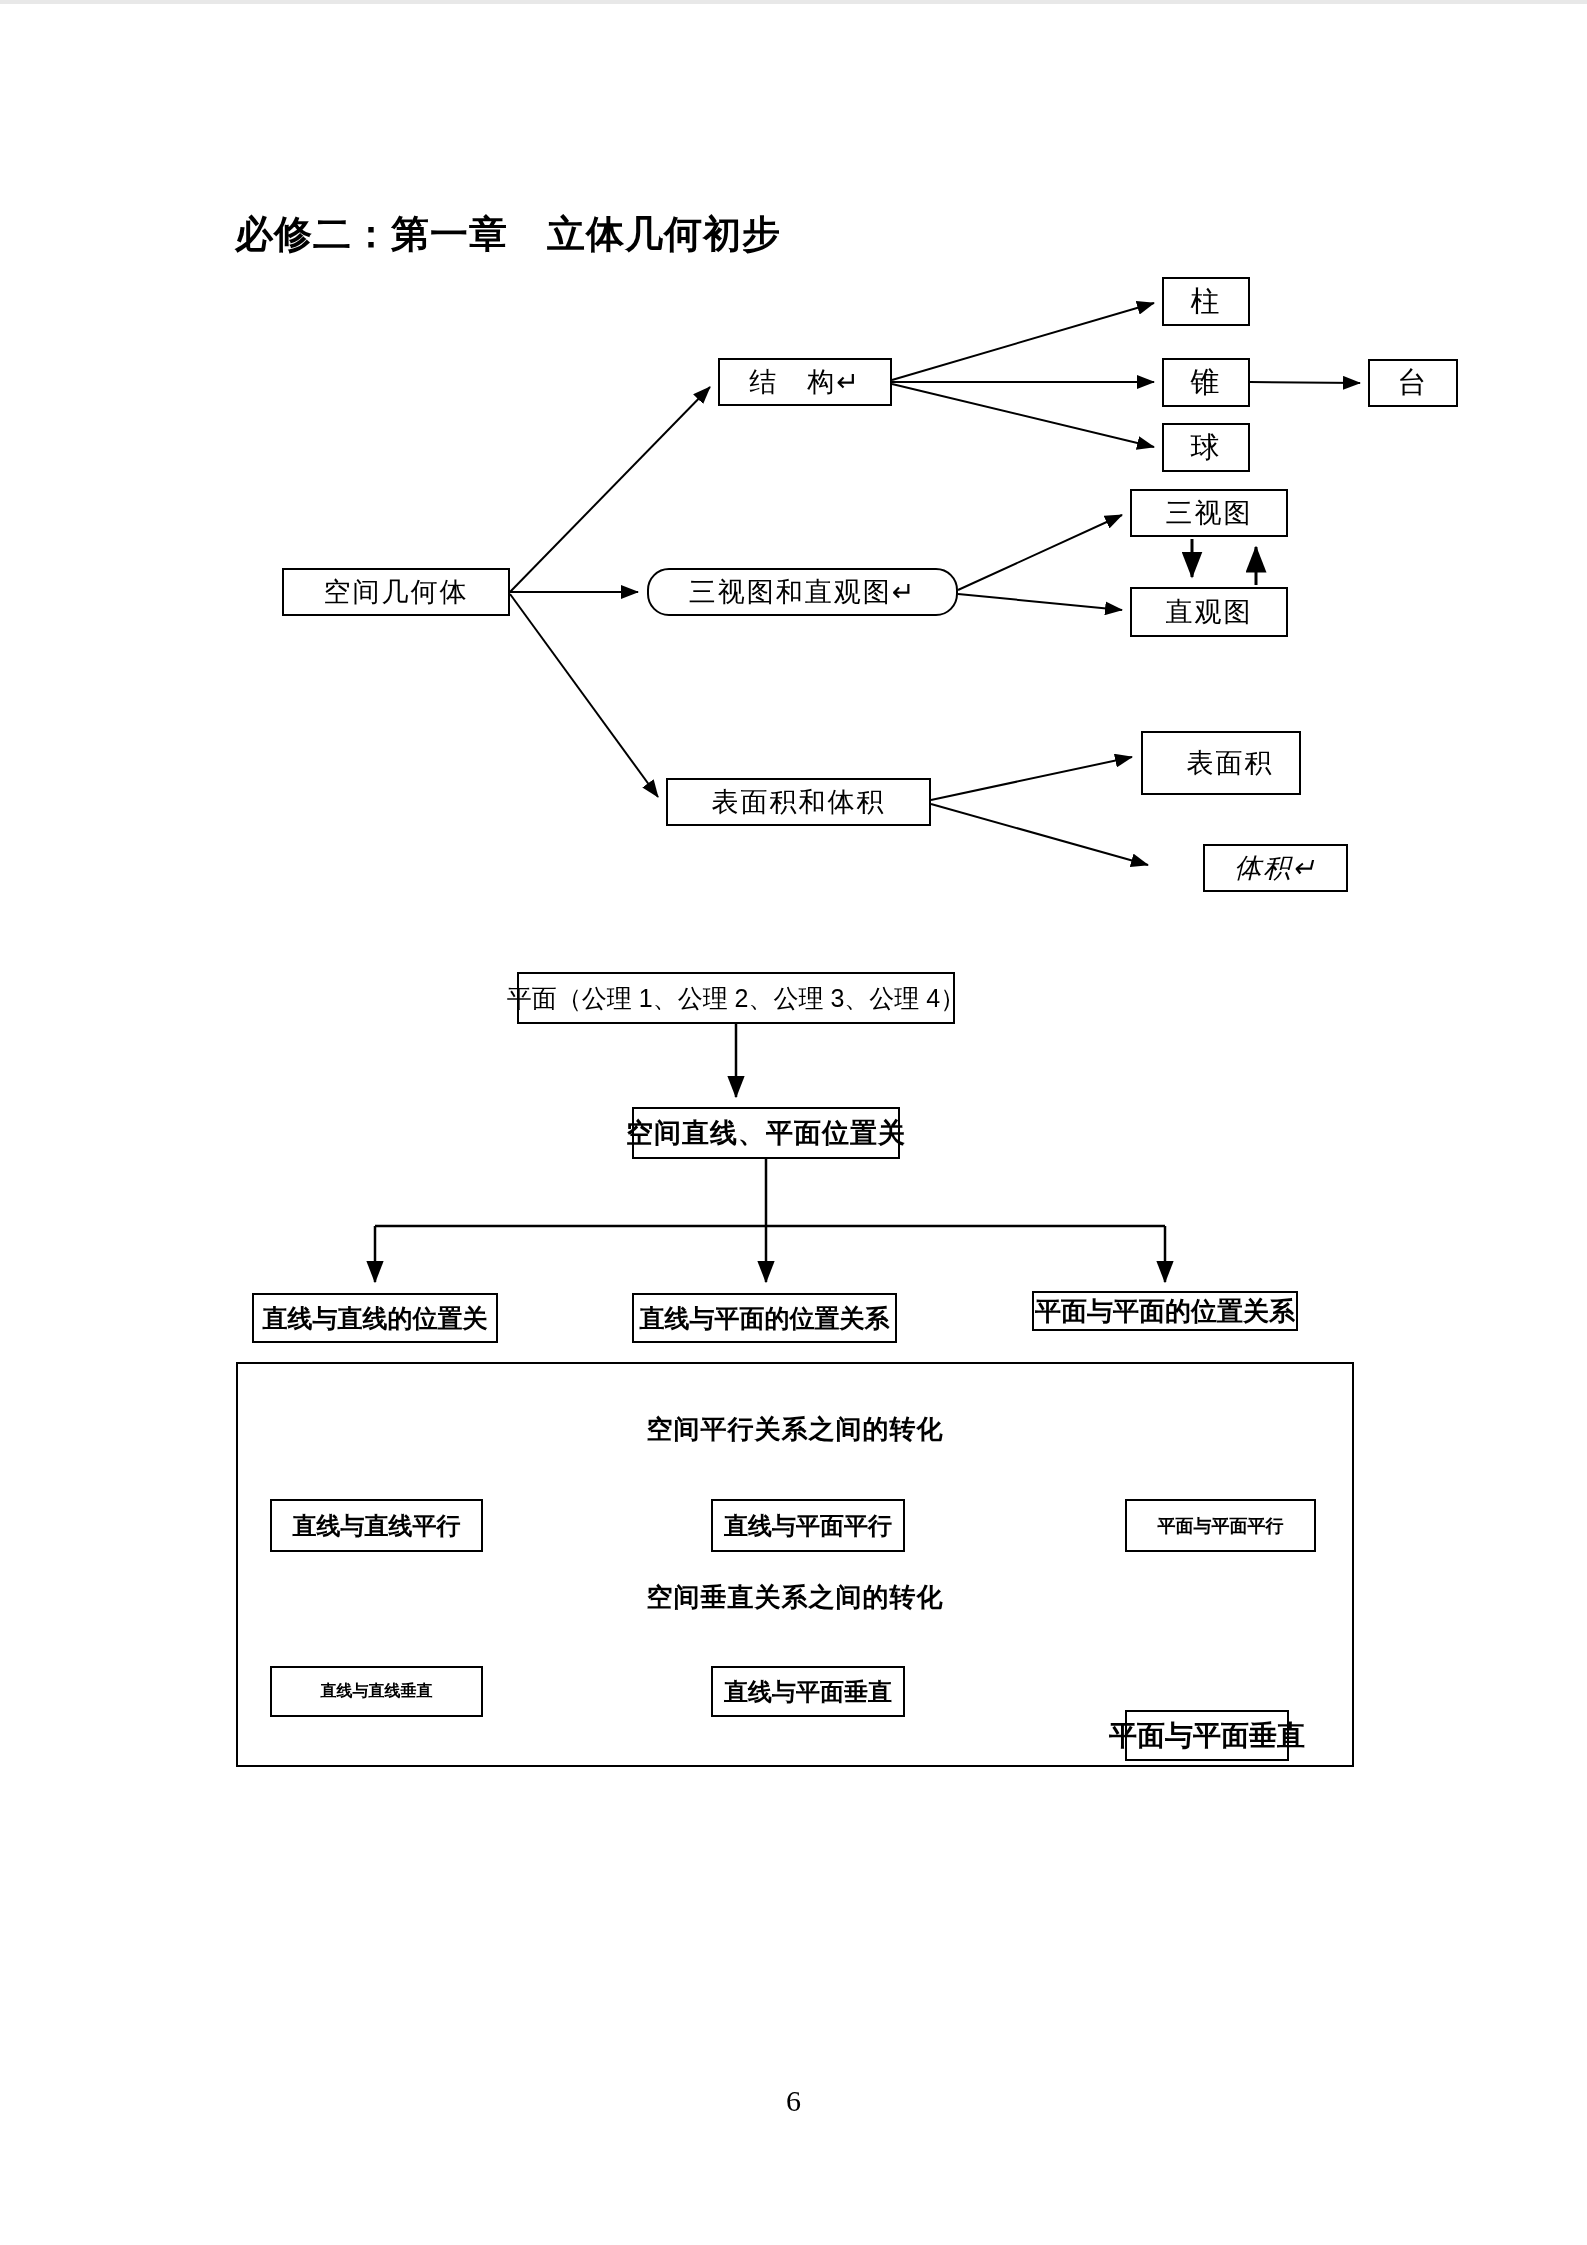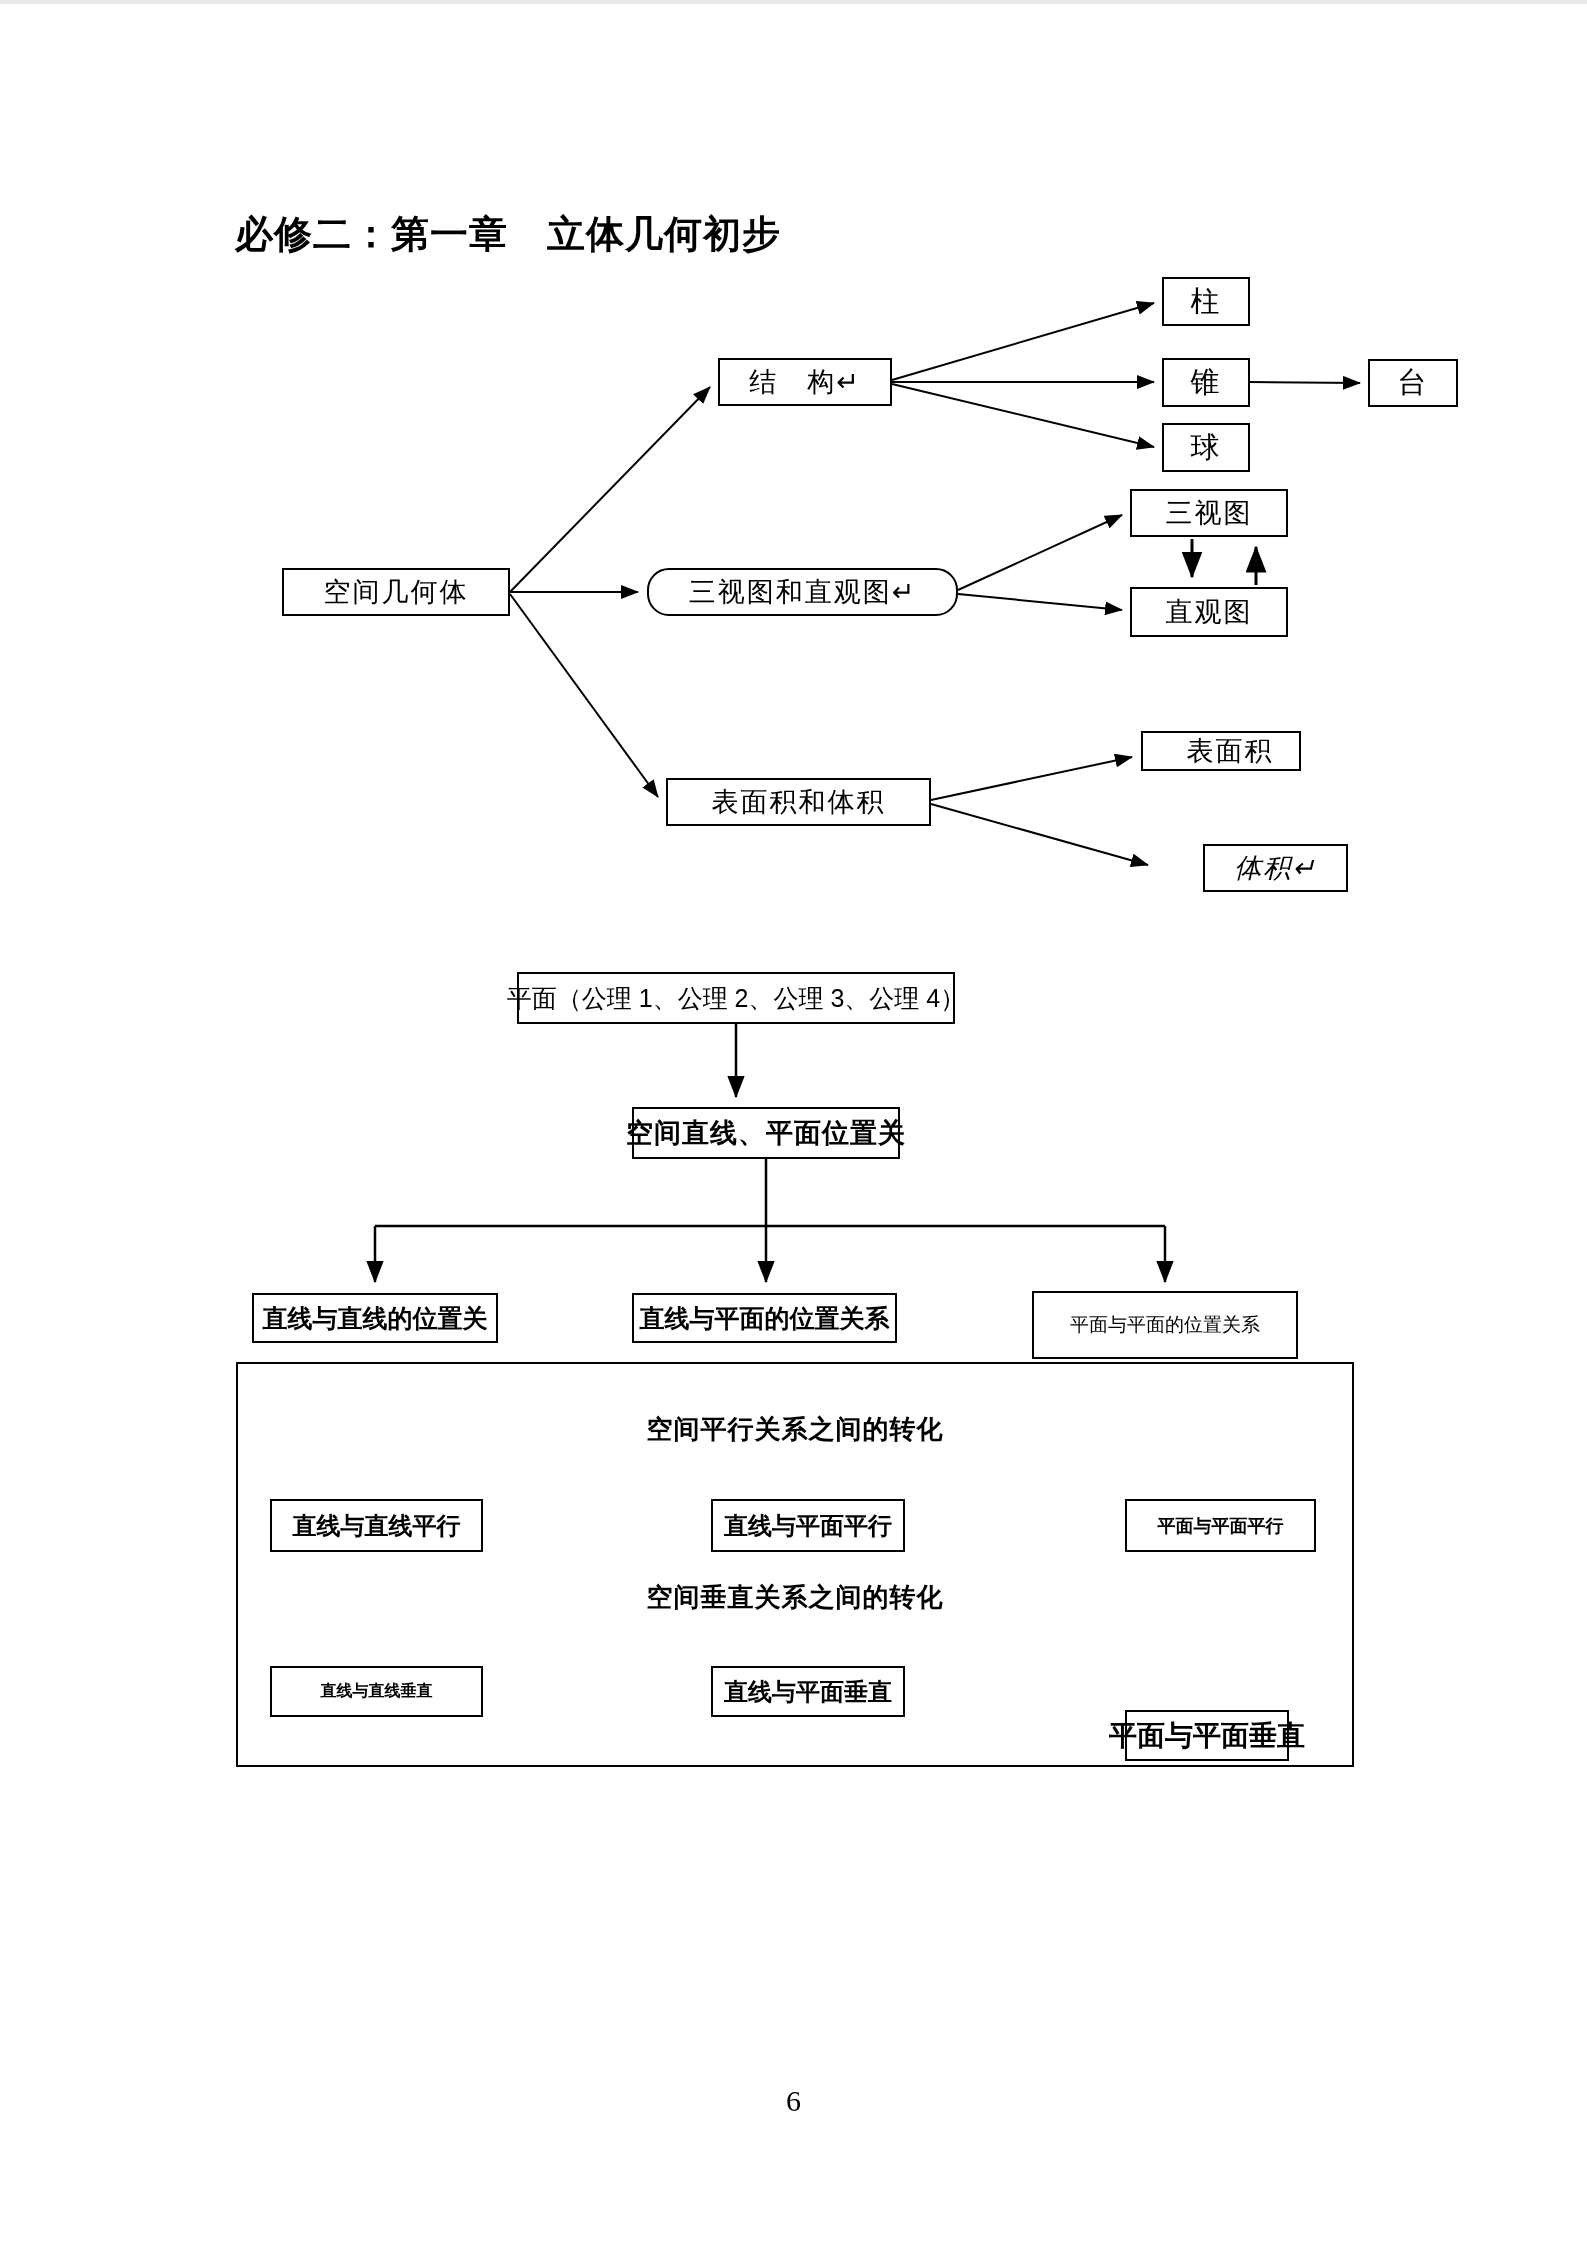--- a/index.html
+++ b/index.html
@@ -30,28 +30,28 @@
   #b-kongjian       {left:282px; top:564px; width:228px; height:48px;}
   #b-jiegou         {left:718px; top:354px; width:174px; height:48px;}
   #b-zhu            {left:1162px;top:273px; width:88px;  height:49px; font-size:29px;}
   #b-zhui           {left:1162px;top:354px; width:88px;  height:49px; font-size:29px;}
   #b-tai            {left:1368px;top:355px; width:90px;  height:48px; font-size:29px;}
   #b-qiu            {left:1162px;top:419px; width:88px;  height:49px; font-size:29px;}
   #b-views          {left:647px; top:564px; width:311px; height:48px;border-radius:22px;}
   #b-sanshitu       {left:1130px;top:485px; width:158px; height:48px;}
   #b-zhiguantu      {left:1130px;top:583px; width:158px; height:50px;}
   #b-area           {left:666px; top:774px; width:265px; height:48px;}
-  #b-biaomianji     {left:1141px;top:727px; width:160px; height:40px;padding-left:18px;}
+  #b-biaomianji     {left:1141px;top:727px; width:160px; height:64px;padding-left:18px;}
   #b-tiji           {left:1203px;top:840px; width:145px; height:48px;font-style:italic;}
   
   #b-pingmian       {left:517px; top:968px; width:438px; height:52px; font-size:25px; letter-spacing:0;}
   #b-kzp            {left:632px; top:1103px;width:268px; height:52px; font-weight:600; letter-spacing:1px;}
   #b-pos-ll         {left:252px; top:1289px;width:246px; height:50px; font-size:25px; font-weight:700; letter-spacing:0;}
   #b-pos-lp         {left:632px; top:1289px;width:265px; height:50px; font-size:25px; font-weight:700; letter-spacing:0;}
-  #b-pos-pp         {left:1032px;top:1287px;width:266px; height:68px; font-size:19px; font-weight:400; letter-spacing:0;}
+  #b-pos-pp         {left:1032px;top:1287px;width:266px; height:40px; font-size:26px; font-weight:700; letter-spacing:0;}
   
   .panel{
     position:absolute;left:236px;top:1358px;width:1118px;height:405px;
     box-sizing:border-box;border:2px solid #000;background:#fff;z-index:1;
   }
   .panel-title{
     position:absolute;width:1118px;left:236px;text-align:center;
     font-size:26px;font-weight:600;letter-spacing:1px;z-index:2;
   }
   #t-parallel{top:1408px;}

